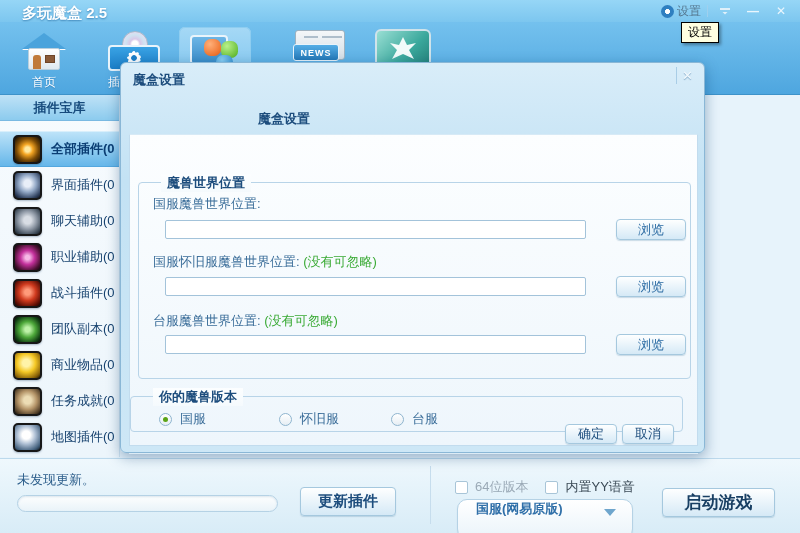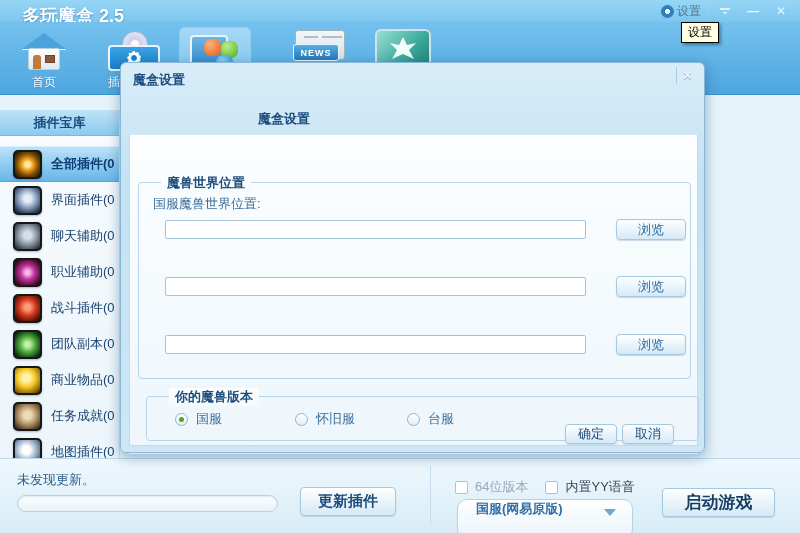--- a/index.html
+++ b/index.html
@@ -3,21 +3,21 @@
 <meta charset="utf-8">
 <style>
   * { margin:0; padding:0; box-sizing:border-box; }
   body { font-family:"Liberation Sans","DejaVu Sans",sans-serif; background:#555; }
   #app { position:relative; width:800px; height:533px; overflow:hidden;
          background:#e7f3fb; font-size:12px; color:#1b3a5c; }
 
   
   .titlebar { position:absolute; left:0; top:0; width:800px; height:22px;
               background:linear-gradient(#96d6f6,#7cc6ef); }
-  .app-title { position:absolute; left:22px; top:4px; font-size:18px; font-weight:bold;
+  .app-title { position:absolute; left:22px; top:4px; font-size:15px; font-weight:bold;
                color:#fff; text-shadow:0 1px 2px rgba(20,90,150,.6); }
   .tb-right { position:absolute; right:8px; top:2px; height:18px; display:flex; align-items:center; gap:6px; }
   .gear-btn { display:flex; align-items:center; gap:3px; color:#55778f; cursor:pointer; }
   .gear-ic { width:13px; height:13px; border-radius:50%;
              background:radial-gradient(circle at 50% 50%, #fff 0 24%, #2e7fc0 30% 70%, #1b5f9a 100%); }
   .tb-sep { width:1px; height:12px; background:#9fd0ee; }
   .winbtn { width:22px; height:15px; display:flex; align-items:center; justify-content:center;
             color:#eaf6fd; font-weight:bold; font-size:12px; cursor:pointer; }
   .chev { width:10px; height:7px; position:relative; }
   .chev:before { content:""; position:absolute; left:0; top:0; width:10px; height:2px; background:#dff0fa; }
@@ -73,21 +73,21 @@
   .newsic .l1,.newsic .l2 { position:absolute; height:2px; background:#aebecb; }
   .newsic .l1 { left:8px; top:5px; width:14px; }
   .newsic .l2 { left:26px; top:5px; width:20px; }
   
   .embic { position:absolute; left:375px; top:7px; width:56px; height:40px; border-radius:6px;
            background:linear-gradient(135deg,#9adfd4,#3aa89c 60%,#237f78); border:2px solid #cfe3ea;
            display:flex; align-items:center; justify-content:center; cursor:pointer; }
   .embic svg { display:block; }
 
   
-  .sidebar { position:absolute; left:0; top:110px; width:120px; height:362px;
+  .sidebar { position:absolute; left:0; top:95px; width:120px; height:362px;
              background:linear-gradient(#f7fbfe,#ecf5fb); border-right:1px solid #cfe3f1; }
   .side-head { height:26px; background:linear-gradient(#bfe2f6,#8ccbee);
                border-bottom:1px solid #7ab9e2; color:#164a7c; font-size:13px; font-weight:bold;
                text-align:center; line-height:26px; }
   .side-item { position:relative; height:36px; display:flex; align-items:center; gap:9px;
                padding-left:13px; cursor:pointer; white-space:nowrap; color:#16416e; font-size:13px; }
   .side-item.sel { background:linear-gradient(#bfe4f9,#63b5e9); font-weight:bold; color:#0b3e74;
                    box-shadow:inset 0 1px 0 #d9effb, inset 0 -1px 0 #54a7de;text-align:center; }
   .si { width:29px; height:29px; border-radius:5px; border:2px solid #171717; flex:0 0 auto;
         box-shadow:0 1px 2px rgba(0,40,80,.3); }
@@ -297,28 +297,36 @@
       <div class="groupbox" style="left:8px; top:23px; width:553px; height:197px;">
         <div class="legend">魔兽世界位置</div>
 
         <div class="field-label" style="left:14px; top:12px;">
           <span>国服魔兽世界位置:</span>
           <span class="note"></span>
         </div>
         <input class="txt" style="left: 26px; top: 37px;" value="">
         <div class="btn browse-btn" style="top:36px;">浏览</div>
 
+        <div class="field-label" style="left:14px; top:70px;">
+          <span>国服怀旧服魔兽世界位置:</span>
+          <span class="note">(没有可忽略)</span>
+        </div>
         <input class="txt" style="left: 26px; top: 94px;" value="">
         <div class="btn browse-btn" style="top:93px;">浏览</div>
 
+        <div class="field-label" style="left:14px; top:129px;">
+          <span>台服魔兽世界位置:</span>
+          <span class="note">(没有可忽略)</span>
+        </div>
         <input class="txt" style="left: 26px; top: 152px;" value="">
         <div class="btn browse-btn" style="top:151px;">浏览</div>
       </div>
 
-      <div class="groupbox" style="left:16px; top:237px; width:553px; height:45px;">
+      <div class="groupbox" style="left:0; top:237px; width:553px; height:36px;">
         <div class="legend">你的魔兽版本</div>
         <div class="radio" style="left:28px; top:13px;">
           <span class="rad on"></span>
           <span>国服</span>
         </div>
         <div class="radio" style="left:148px; top:13px;">
           <span class="rad"></span>
           <span>怀旧服</span>
         </div>
         <div class="radio" style="left:260px; top:13px;text-align:center;">

